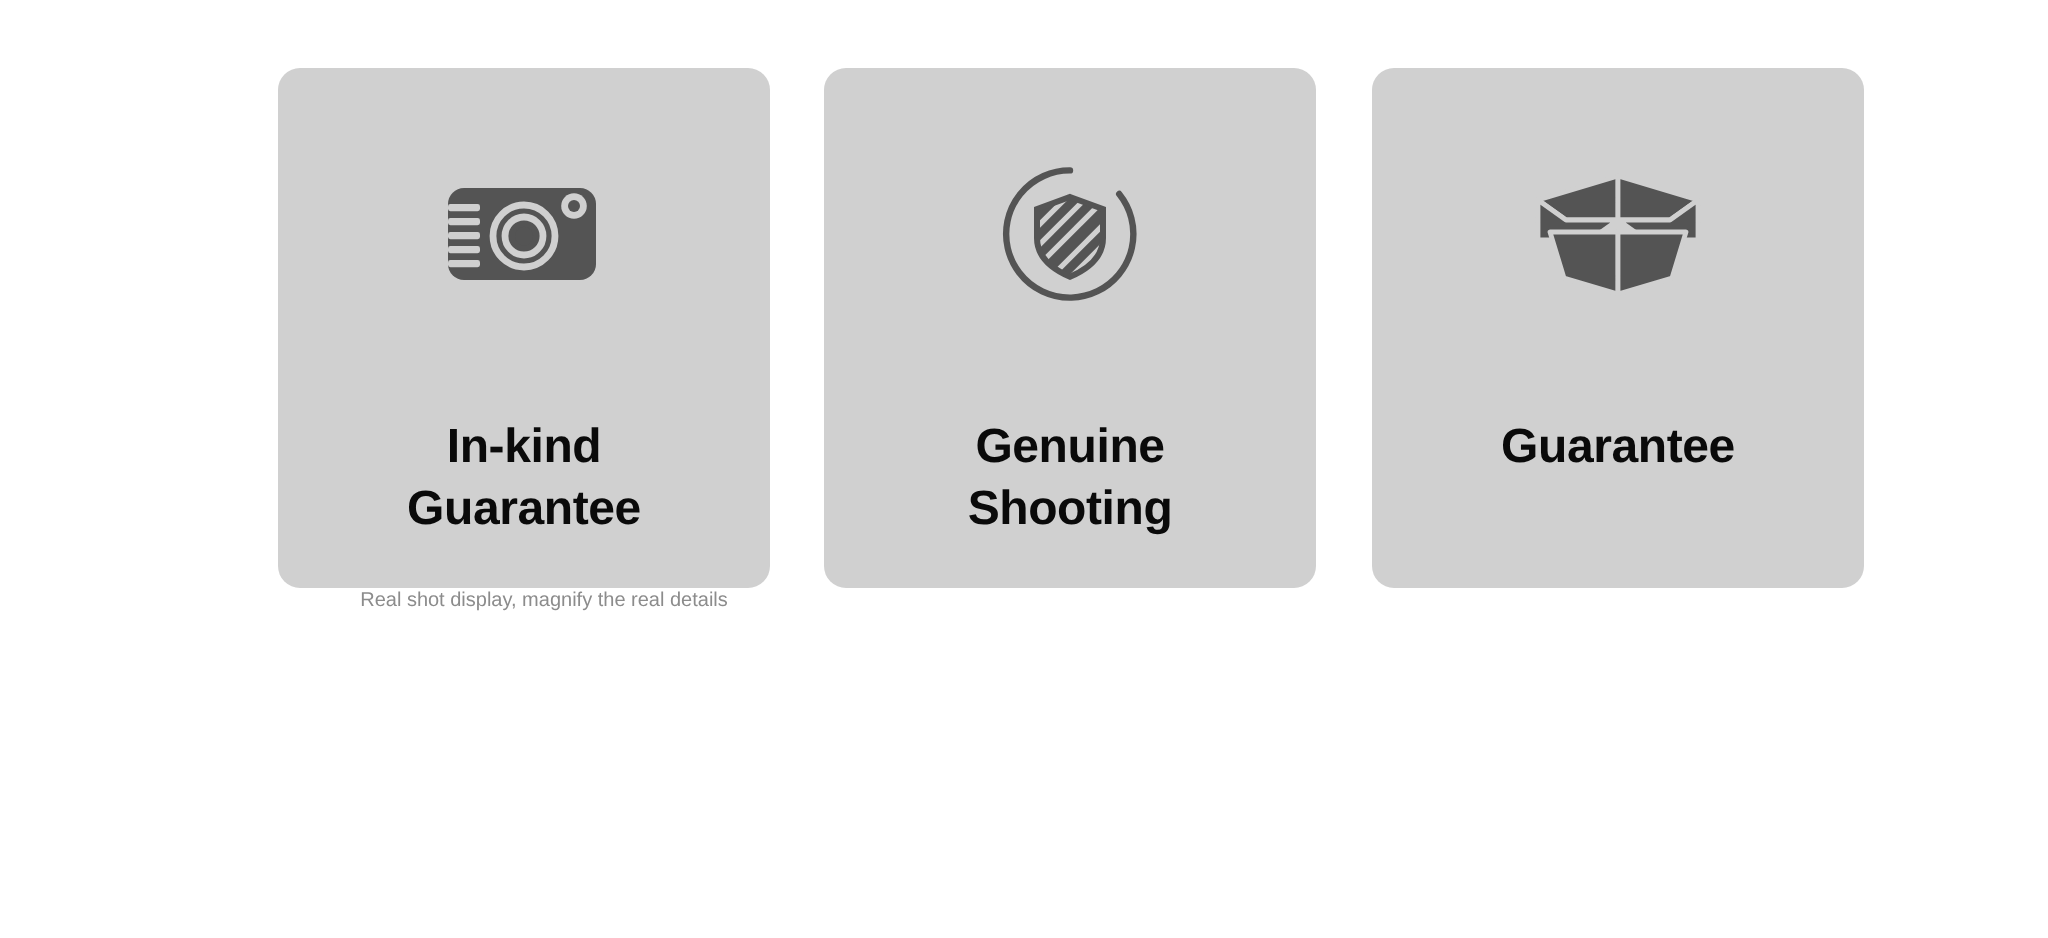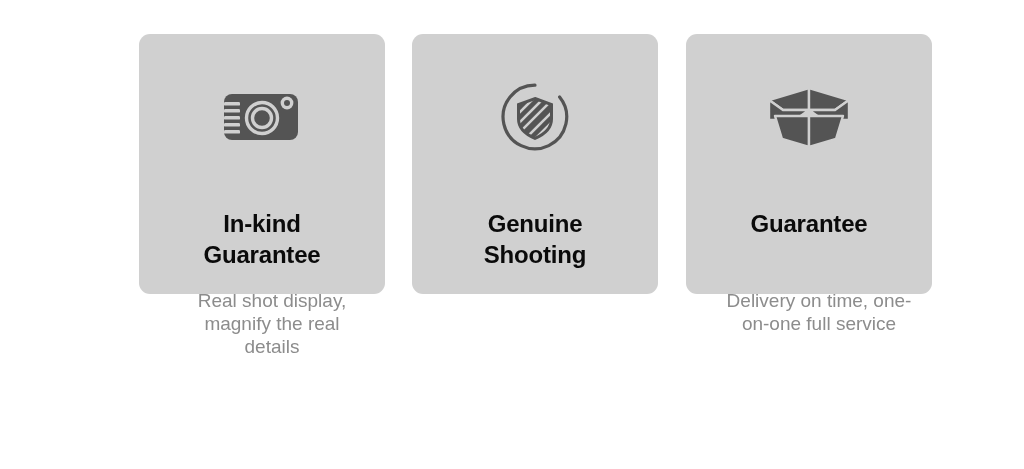--- a/index.html
+++ b/index.html
@@ -44,21 +44,21 @@
     line-height:31px;
     color:#0a0a0a;
     letter-spacing:-0.2px;
   }
 
   .desc{
     position:absolute;
     left:16px;right:16px;
     top:255px;
     text-align:center;
-    font-size:19px;
+    font-size:10px;
     line-height:23px;
     color:#8c8c8c;
     margin-left:20px;
   }
 </style>
 </head>
 <body>
 
 <div class="stage">
 
@@ -122,16 +122,15 @@
           <path d="M3 17 L17 27 L43 27 L29 37 L3 37 Z"></path>
           <path d="M83 17 L69 27 L43 27 L57 37 L83 37 Z"></path>
           <path d="M9 33 L43 33 L43 64 L16 56 Z"></path>
           <path d="M77 33 L43 33 L43 64 L70 56 Z"></path>
         </g>
       </svg>
     </div>
     <div class="title">
       <span>Guarantee</span>
     </div>
-    <div class="desc">Delivery on time, one-on-one full service</div>
   </div>
 
 </div>
 
 </body></html>

